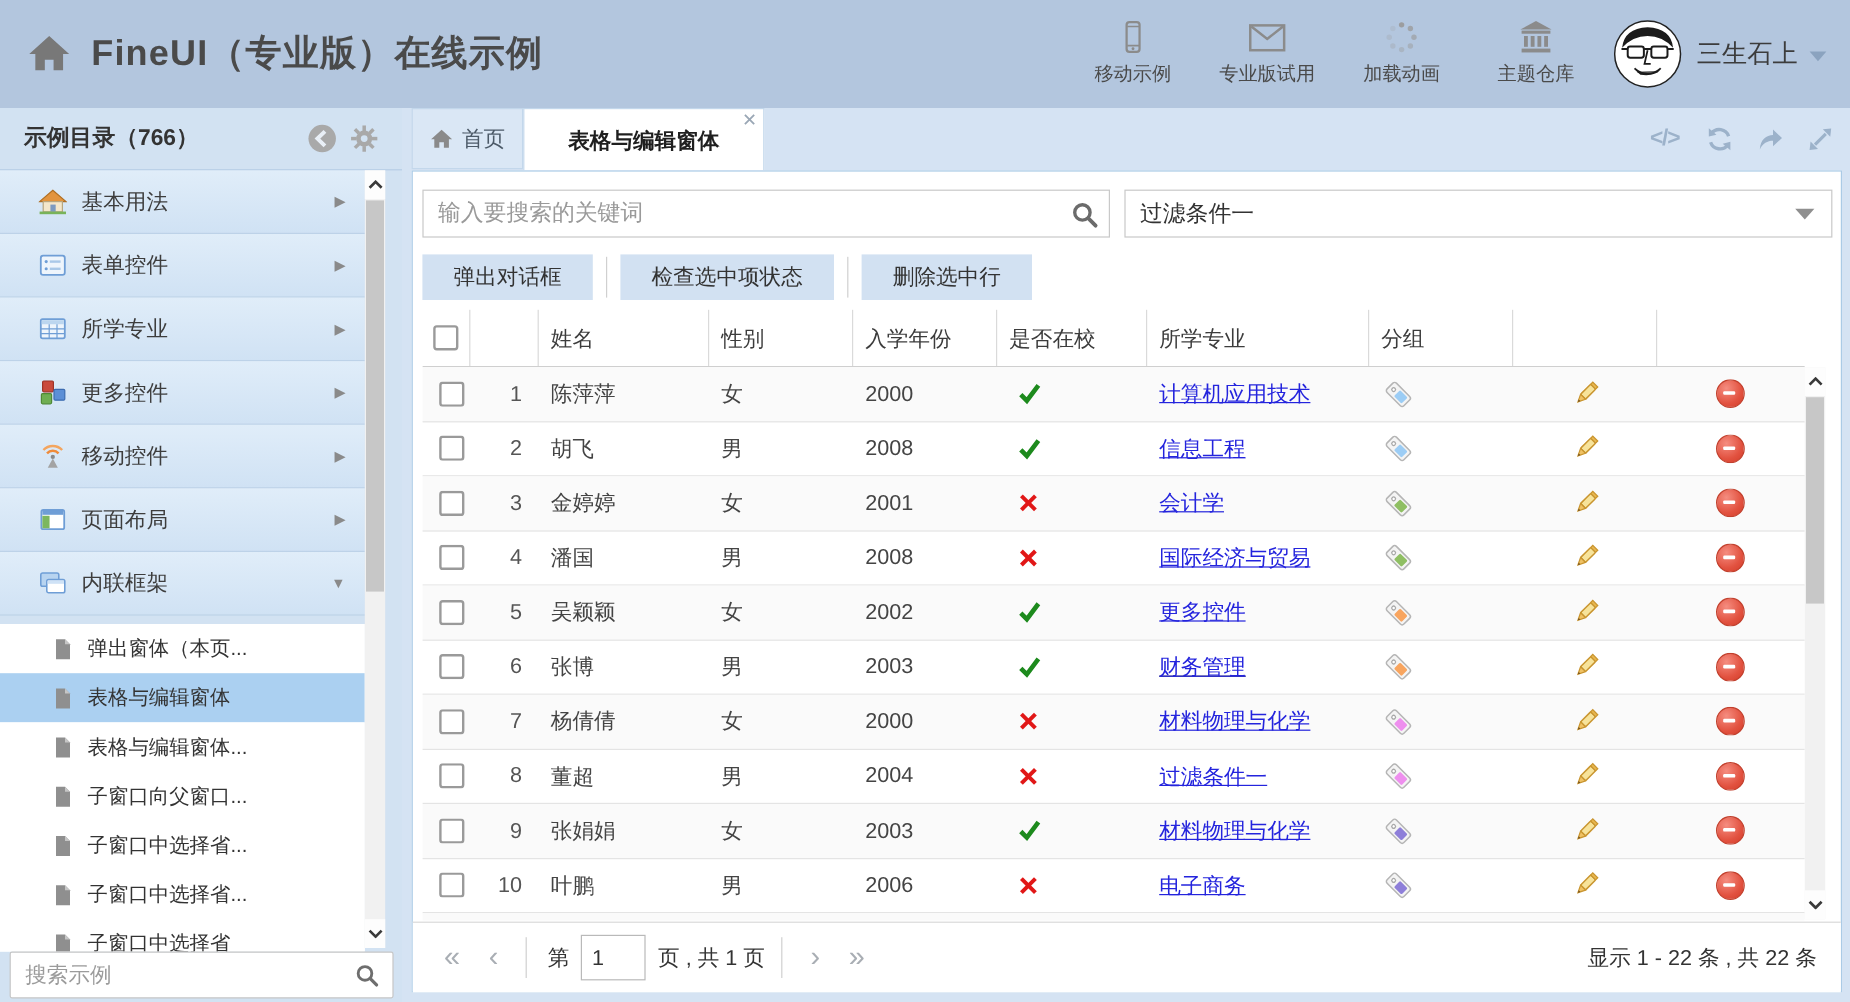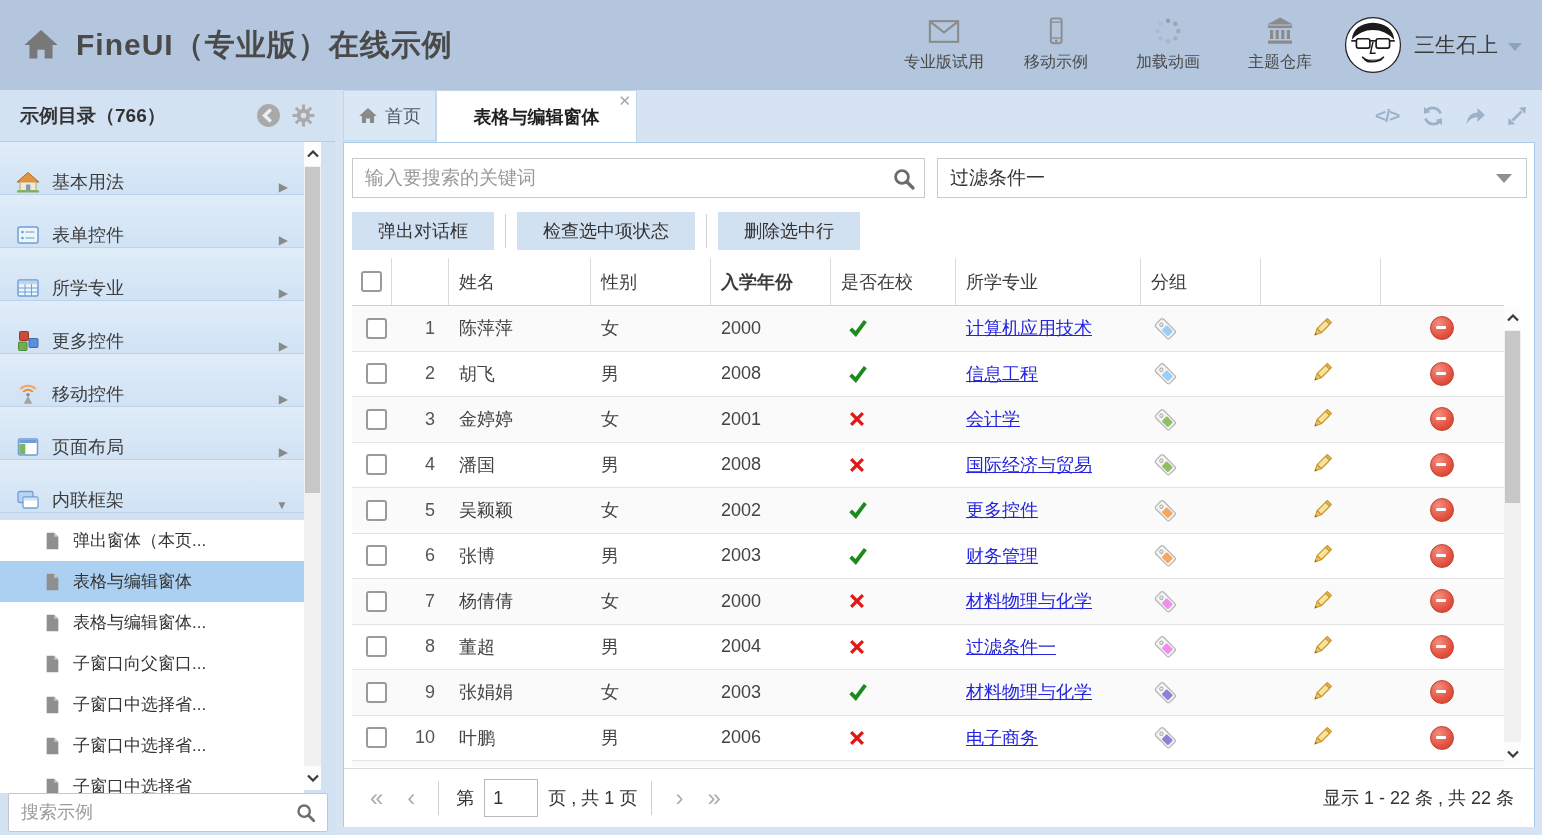--- a/index.html
+++ b/index.html
@@ -21,21 +21,21 @@
   #user-name{font-size:21px;color:#3c3c3c;margin-left:12px;white-space:nowrap;}
   #user-caret{width:0;height:0;border-left:7px solid transparent;border-right:7px solid transparent;border-top:8px solid #8ba3bf;margin-left:10px;margin-top:4px;}
 
   
   #sidebar{left:0;top:90px;width:335px;height:745px;background:#d2e2f2;}
   #s-head{left:0;top:0;width:335px;height:51px;border-bottom:1px solid #b6cde5;}
   #s-title{left:20px;top:0;height:51px;line-height:51px;font-size:19px;font-weight:bold;color:#333;}
   #s-back{left:256px;top:13px;width:25px;height:25px;cursor:pointer;}
   #s-gear{left:291px;top:13px;width:25px;height:25px;cursor:pointer;}
   #menu{left:0;top:52px;width:304px;}
-  .menu-item{height:53px;display:flex;align-items:flex-end;padding-left:16px;box-sizing:border-box;
+  .menu-item{height:53px;display:flex;align-items:center;padding-left:32px;box-sizing:border-box;
              background:linear-gradient(#e0edf9,#d0e2f4);border-bottom:1px solid #bdd2e8;cursor:pointer;position:relative;}
   .mi-icon{width:24px;height:24px;margin-right:12px;}
   .mi-label{font-size:18px;color:#3d3d3d;}
   .mi-arrow{position:absolute;right:16px;font-size:12px;color:#8a8a8a;}
   #submenu{left:0;top:430px;width:304px;height:273px;background:#fff;overflow:hidden;}
   .sub-item{height:41px;display:flex;align-items:center;padding-left:44px;box-sizing:border-box;cursor:pointer;background:#fff;}
   .sub-item.sel{background:#abd0f1;}
   .sub-icon{width:17px;height:20px;margin-right:12px;}
   .sub-label{font-size:17px;color:#333;white-space:nowrap;}
   
@@ -103,37 +103,37 @@
   <header id="hdr" class="abs">
     <span id="hdr-home" class="abs">
       <svg viewBox="0 0 24 24" width="38" height="38">
           <path d="M12 2.5 L22.5 12 h-3.2 v8.5 h-5 v-5.5 h-4.6 v5.5 h-5 V12 H1.5 Z" fill="#787878"></path>
         </svg>
     </span>
     <h1 id="hdr-title" class="abs" style="margin:0;">FineUI（专业版）在线示例</h1>
     <nav id="top-nav" class="abs">
         <div class="nav-item">
           <span class="nav-ico">
-            <svg viewBox="0 0 34 28" width="32" height="27">
-              <rect x="2" y="3" width="30" height="22" fill="none" stroke="#8b8b8b" stroke-width="2.2"></rect>
-              <polyline points="3,4 17,15 31,4" fill="none" stroke="#8b8b8b" stroke-width="2.2"></polyline>
-            </svg>
-          </span>
-          <span class="nav-lbl">专业版试用</span>
-        </div>
-        <div class="nav-item">
-          <span class="nav-ico">
             <svg viewBox="0 0 32 32" width="30" height="30">
               <rect x="10.5" y="2.5" width="11.5" height="26.5" rx="2.5" fill="none" stroke="#8b8b8b" stroke-width="2"></rect>
               <line x1="11" y1="6.5" x2="21.5" y2="6.5" stroke="#8b8b8b" stroke-width="1.4"></line>
               <line x1="11" y1="23.5" x2="21.5" y2="23.5" stroke="#8b8b8b" stroke-width="1.4"></line>
               <circle cx="16.2" cy="26.3" r="1.3" fill="#8b8b8b"></circle>
             </svg>
           </span>
           <span class="nav-lbl">移动示例</span>
+        </div>
+        <div class="nav-item">
+          <span class="nav-ico">
+            <svg viewBox="0 0 34 28" width="32" height="27">
+              <rect x="2" y="3" width="30" height="22" fill="none" stroke="#8b8b8b" stroke-width="2.2"></rect>
+              <polyline points="3,4 17,15 31,4" fill="none" stroke="#8b8b8b" stroke-width="2.2"></polyline>
+            </svg>
+          </span>
+          <span class="nav-lbl">专业版试用</span>
         </div>
         <div class="nav-item">
           <span class="nav-ico">
             <svg viewBox="0 0 32 32" width="30" height="30">
               <g fill="#9b9b9b">
                 <circle cx="16" cy="5" r="2.4" opacity=".95"></circle>
                 <circle cx="23.8" cy="8.2" r="2.4" opacity=".8"></circle>
                 <circle cx="27" cy="16" r="2.4" opacity=".65"></circle>
                 <circle cx="23.8" cy="23.8" r="2.4" opacity=".5"></circle>
                 <circle cx="16" cy="27" r="2.4" opacity=".4"></circle>
@@ -444,21 +444,21 @@
     </div>
 
   <div id="grid" class="abs">
       <div class="thead">
         <div class="th" style="width: 40px; justify-content: center; padding-left: 0px;">
           <span class="cb" style="margin-left:0;"></span>
         </div>
         <div class="th" style="width: 57px;"></div>
         <div class="th" style="width: 142px;">姓名</div>
         <div class="th" style="width: 120px;">性别</div>
-        <div class="th" style="width: 120px; font-weight: bold;">入学年份</div>
+        <div class="th" style="width: 120px;">入学年份</div>
         <div class="th" style="width: 125px;">是否在校</div>
         <div class="th" style="width: 185px;">所学专业</div>
         <div class="th" style="width: 120px;">分组</div>
         <div class="th" style="width: 120px;"></div>
         <div class="th" style="width: 121px;"></div>
       </div>
       <div class="trow odd">
         <div class="td center" style="width: 40px;">
           <span class="cb"></span>
         </div>

